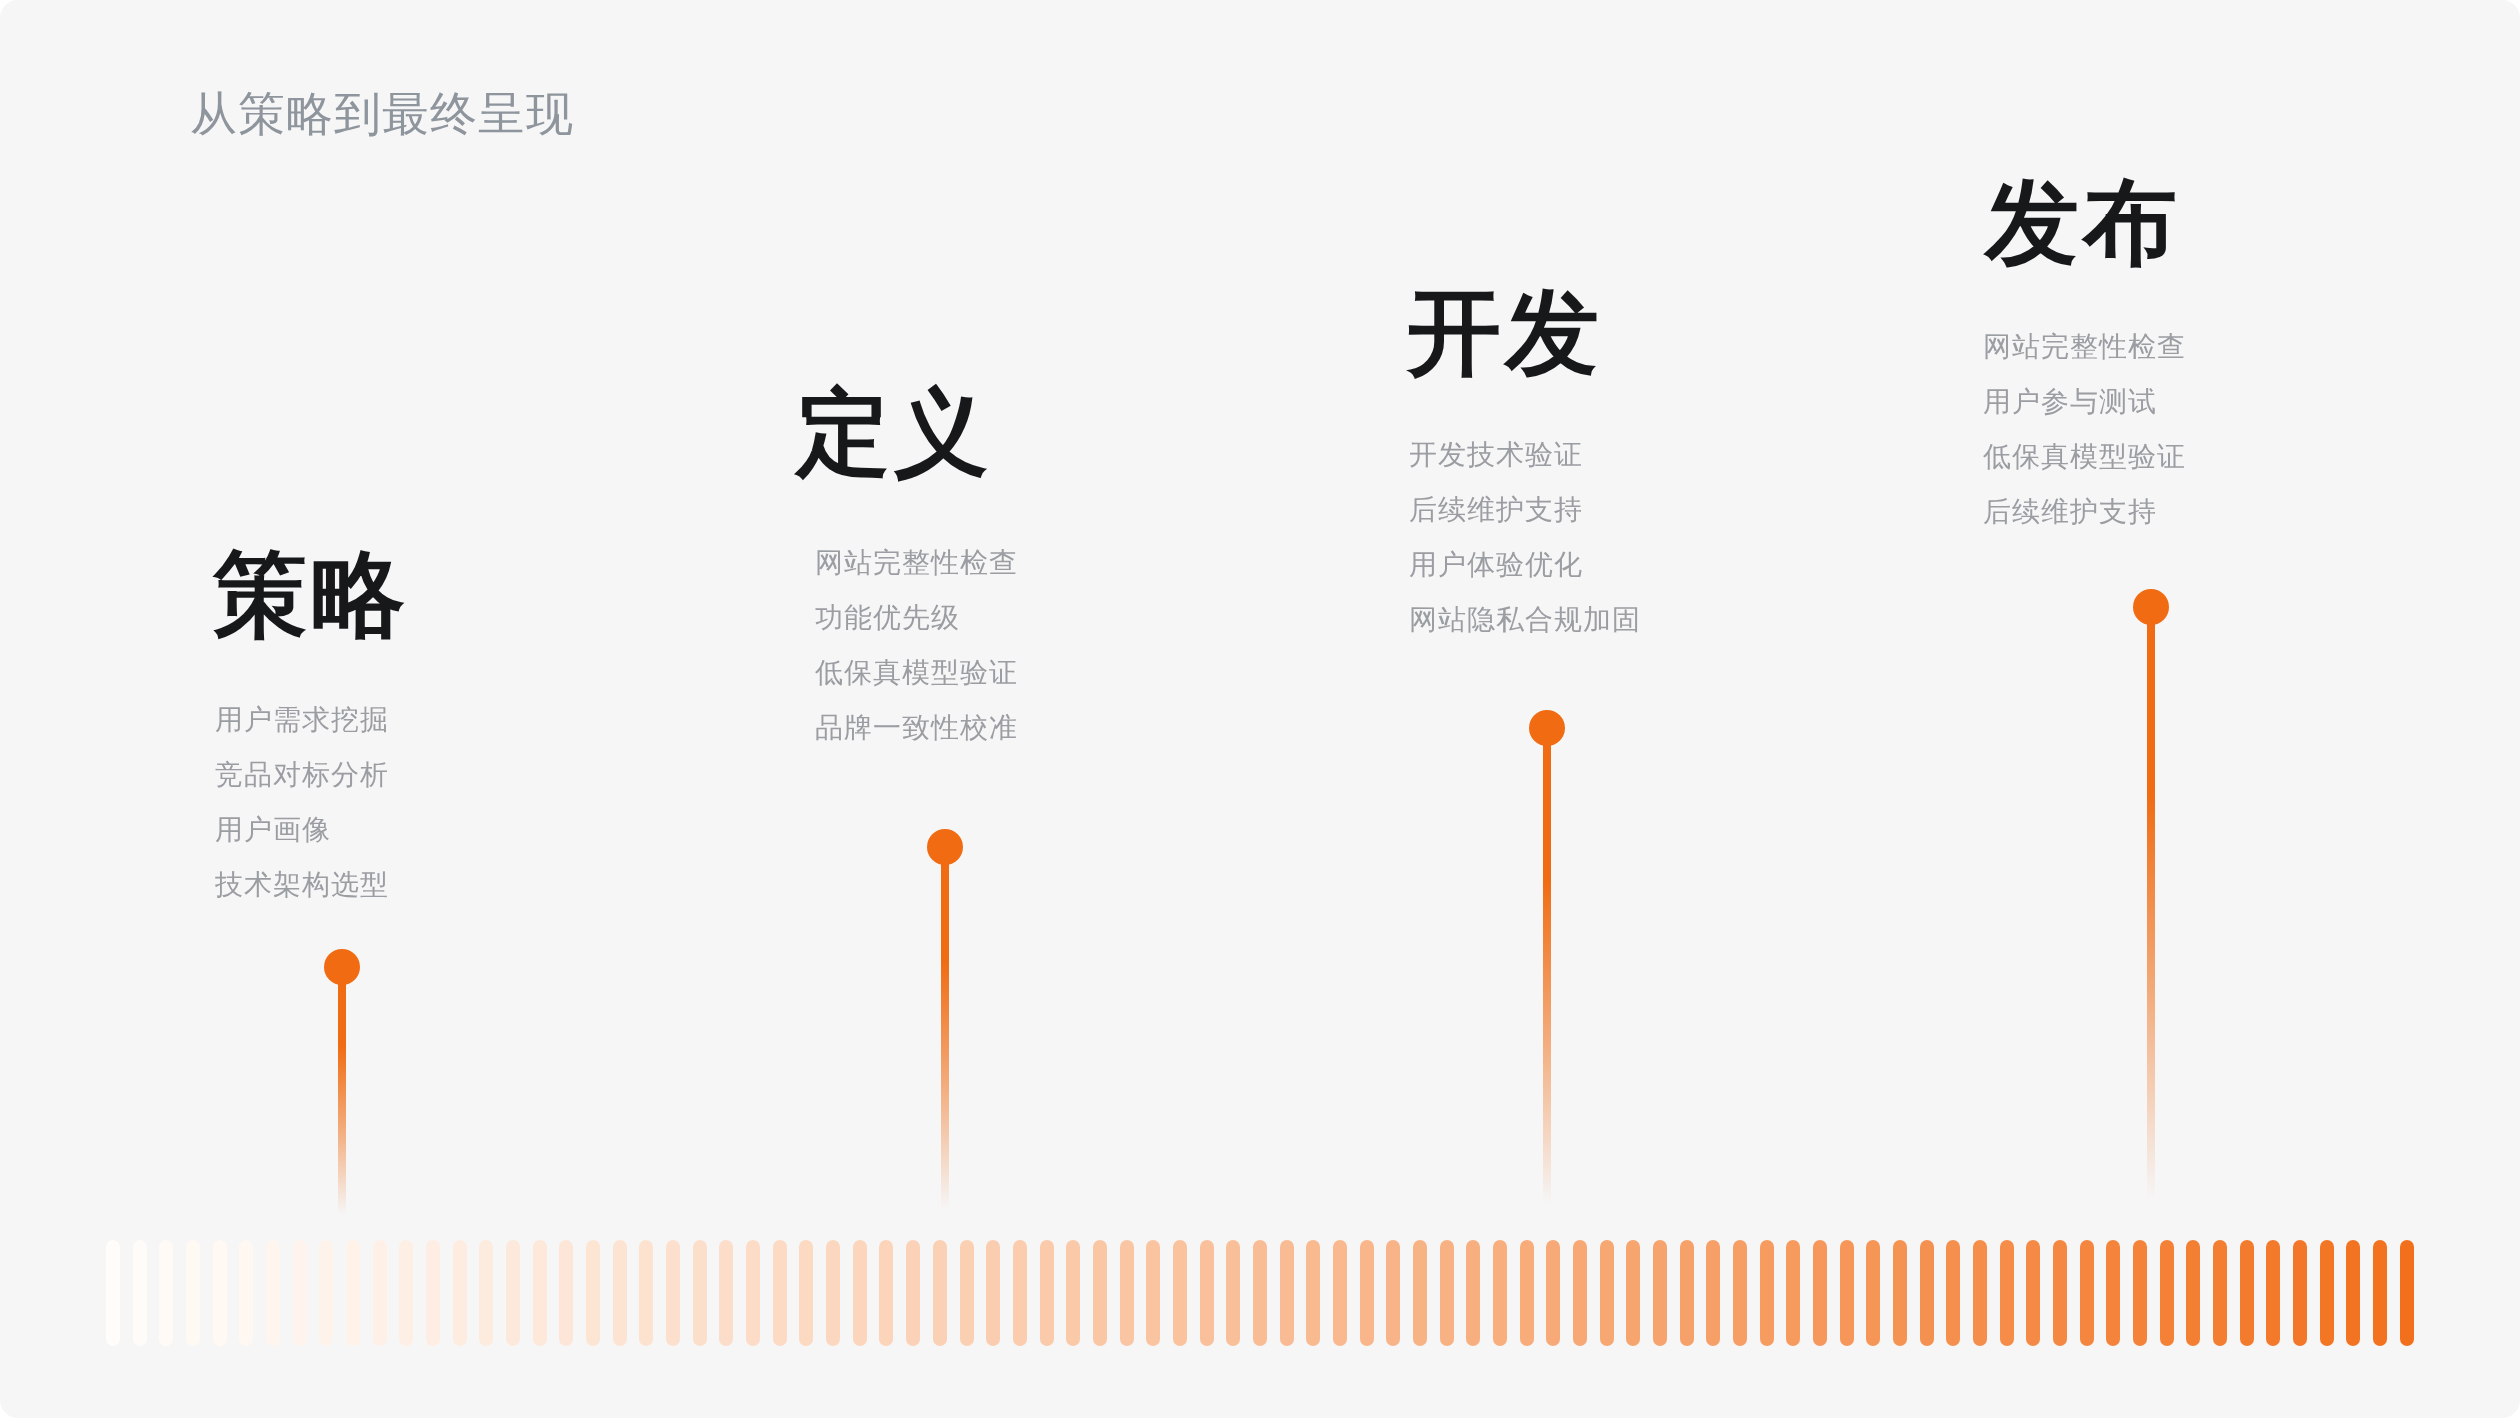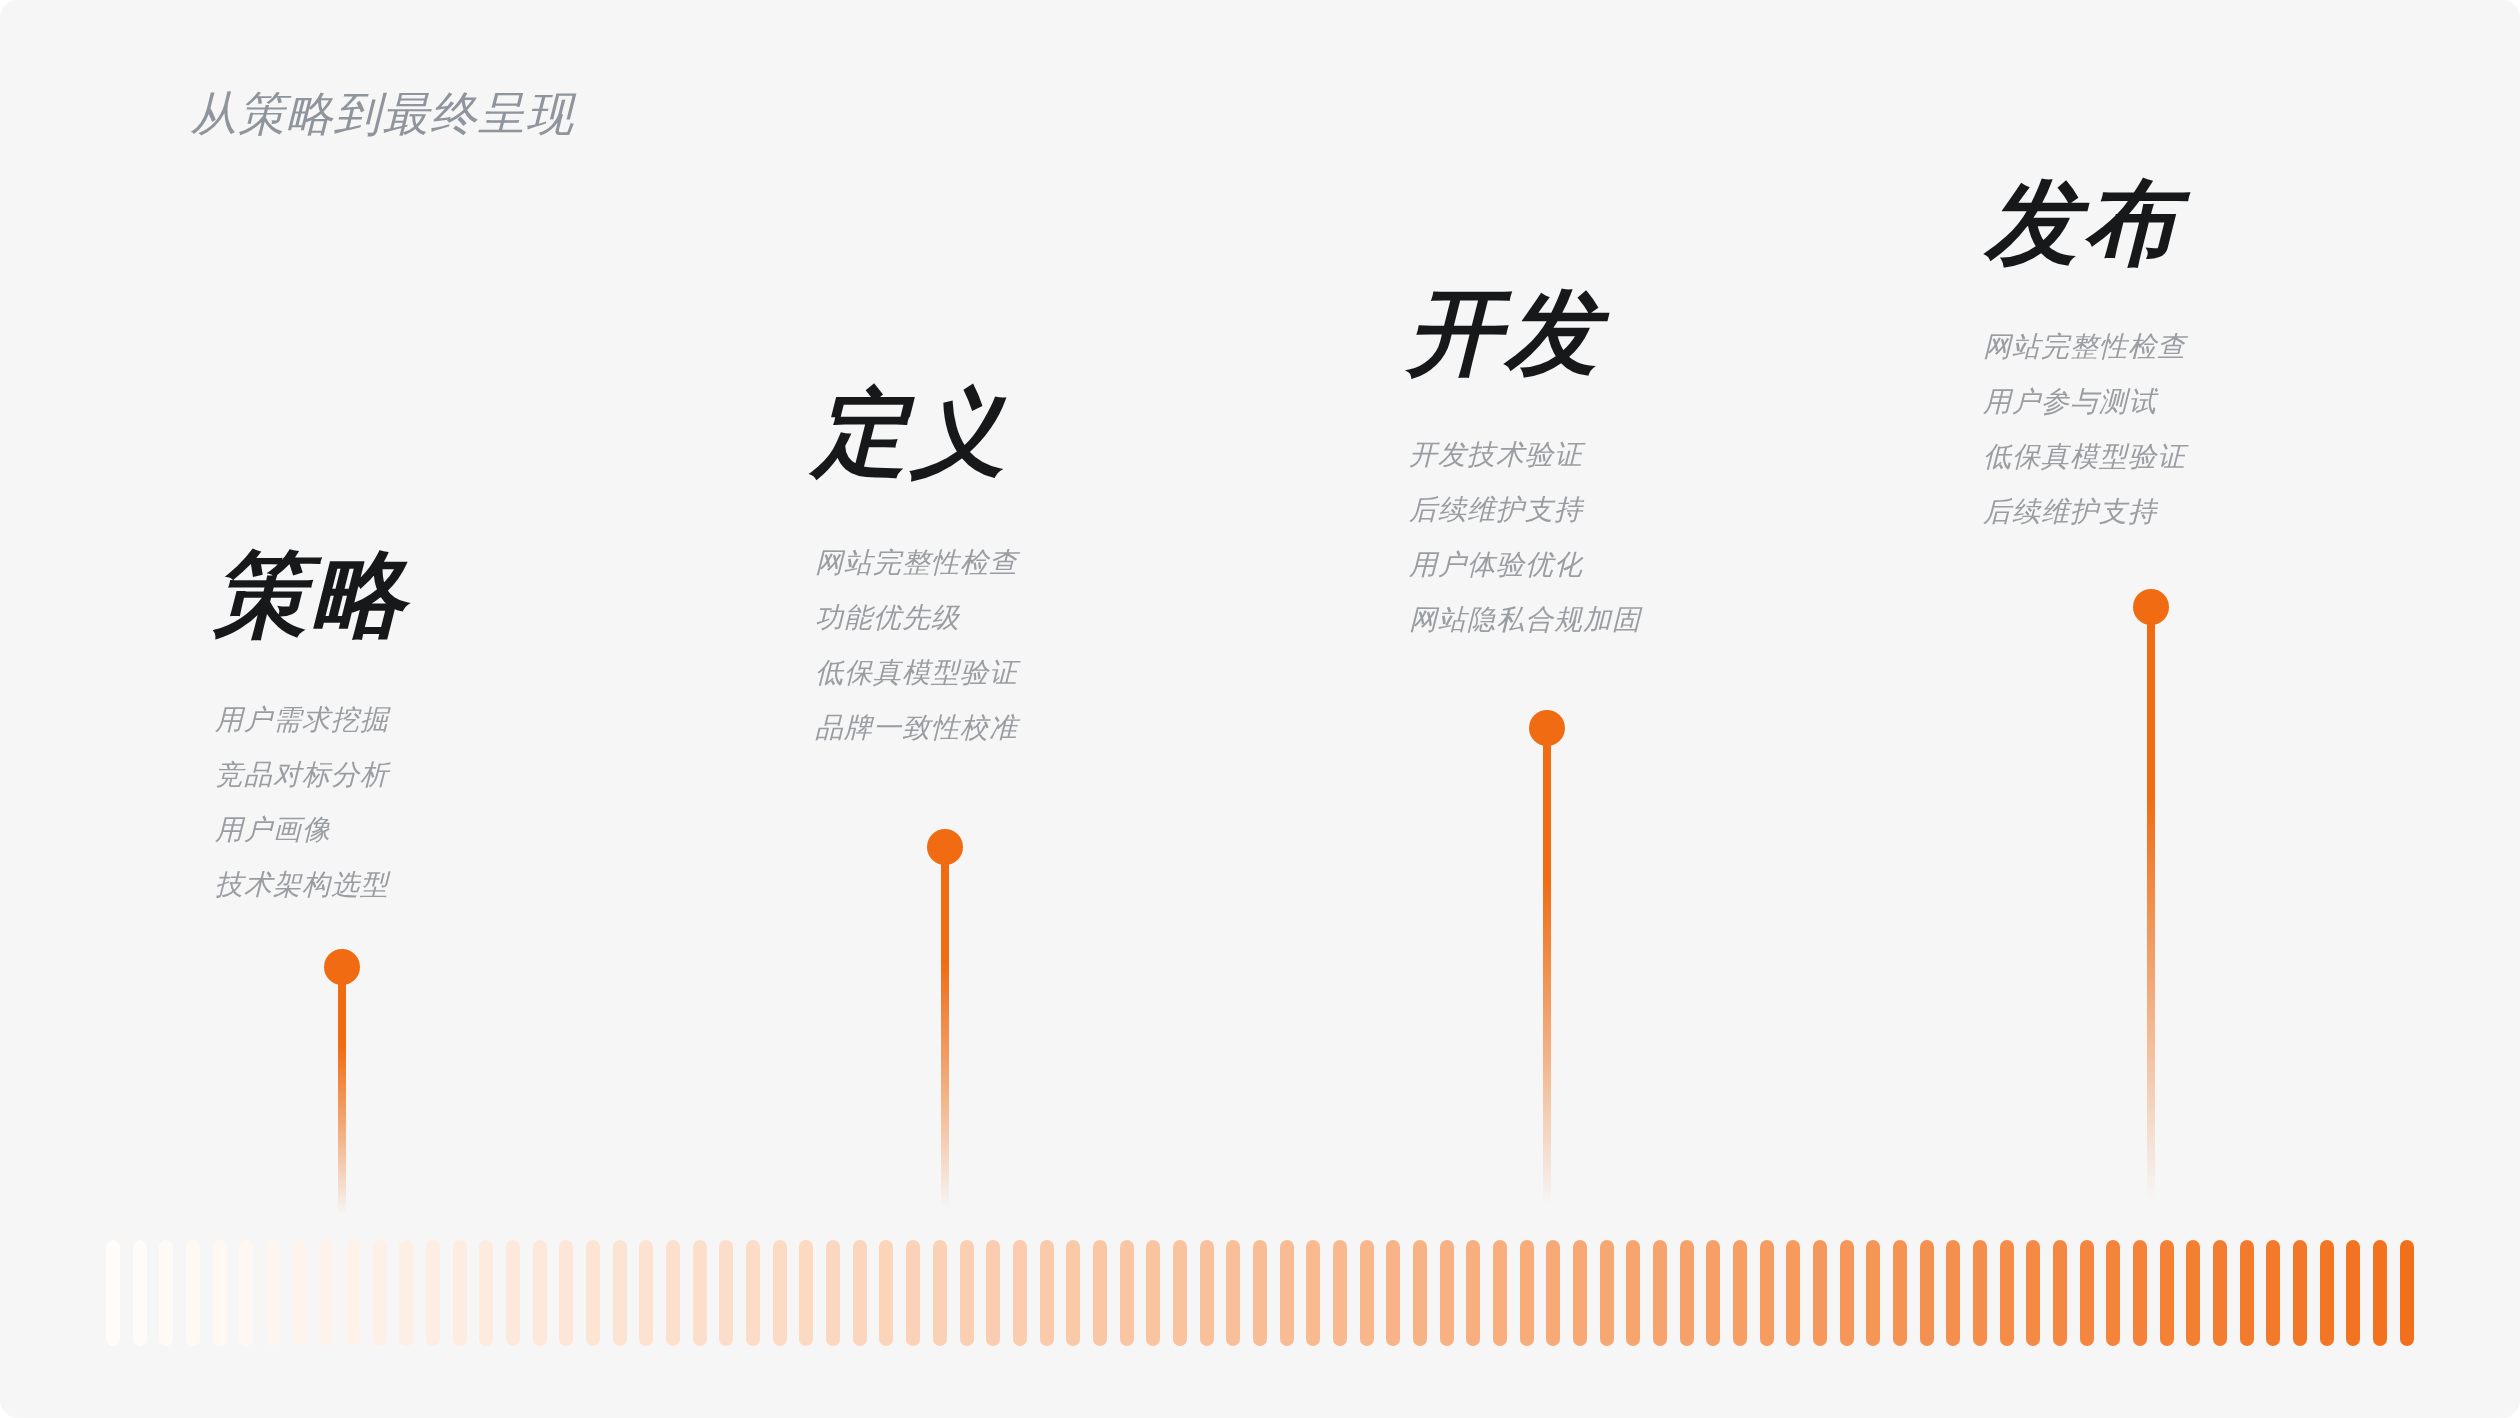--- a/index.html
+++ b/index.html
@@ -1,19 +1,19 @@
 <!DOCTYPE html>
 <html><head>
 <meta charset="utf-8">
 <style>
   html,body{margin:0;padding:0;background:#ffffff;}
   body{width:2520px;height:1418px;position:relative;font-family:"Liberation Sans",sans-serif;}
   .panel{
     position:absolute;left:0;top:0;width:2520px;height:1418px;
-    background:#f6f6f7;border-radius:18px;overflow:hidden;font-style:italic;
+    background:#f6f6f7;border-radius:18px;overflow:hidden;
   }
   .header{
     position:absolute;left:190px;top:76px;
     font-size:47px;line-height:76px;font-weight:500;
     color:#8f959d;letter-spacing:1px;
   }
   .stage{position:absolute;}
   .stage-title{
     position:absolute;
     font-size:94px;line-height:94px;font-weight:800;
@@ -57,21 +57,21 @@
       <li>用户需求挖掘</li>
       <li>竞品对标分析</li>
       <li>用户画像</li>
       <li>技术架构选型</li>
     </ul>
     <div class="dot" style="left:324px;top:949px"></div>
     <div class="stem" style="left:338px;top:967px;height:258px"></div>
   </div>
 
   <div class="stage">
-    <div class="stage-title" style="left:813px;top:386px">定义</div>
+    <div class="stage-title" style="left:796px;top:386px">定义</div>
     <ul class="stage-items" style="left:815px;top:535px">
       <li>网站完整性检查</li>
       <li>功能优先级</li>
       <li>低保真模型验证</li>
       <li>品牌一致性校准</li>
     </ul>
     <div class="dot" style="left:927px;top:829px"></div>
     <div class="stem" style="left:941px;top:847px;height:378px"></div>
   </div>
 

